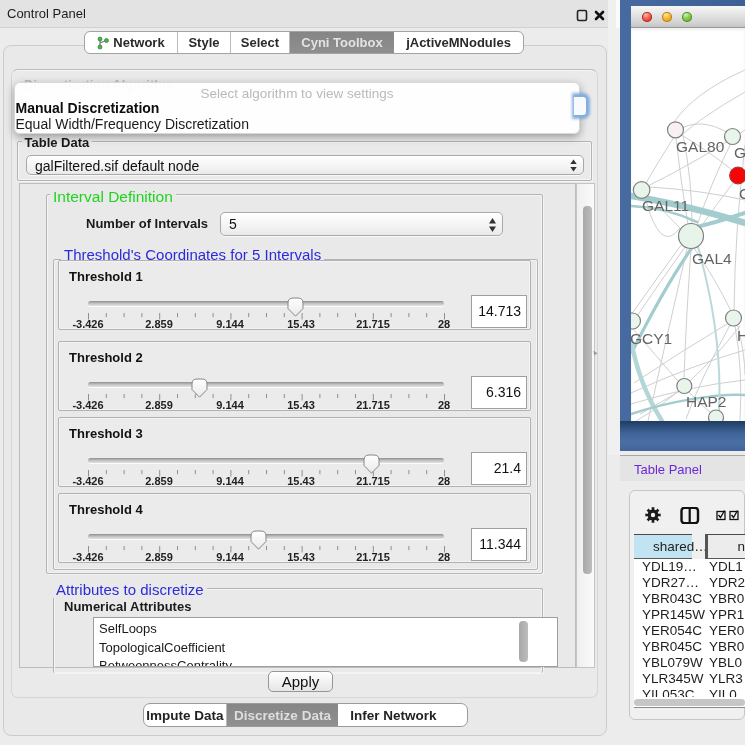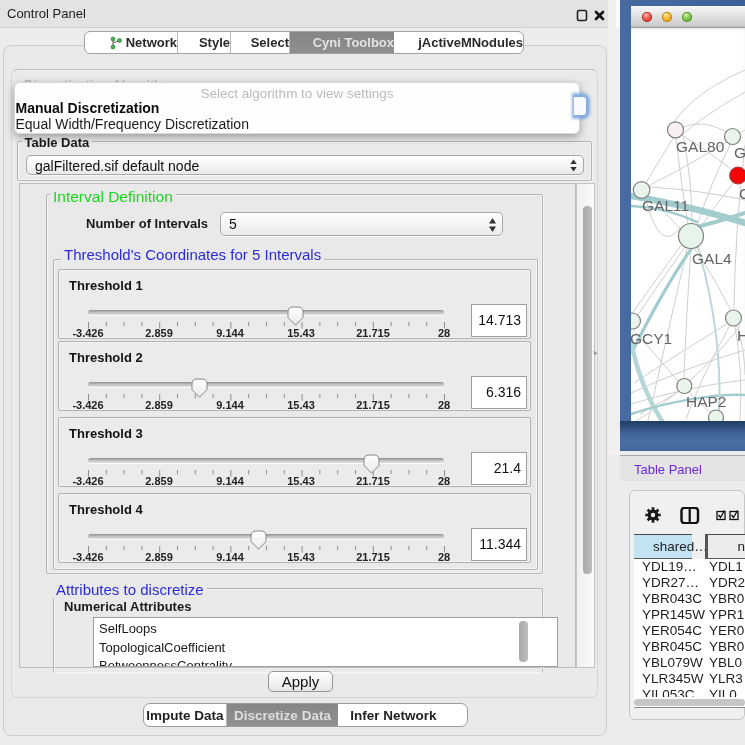--- a/index.html
+++ b/index.html
@@ -4,21 +4,21 @@
 <style>
 * { margin:0; padding:0; box-sizing:border-box; }
 html,body { width:745px; height:745px; }
 body { font-family:"Liberation Sans", sans-serif; background:#ececec; position:relative; overflow:hidden; }
 .abs { position:absolute; }
 
 #titlebar { left:0; top:0; width:616px; height:28px; background:#e3e3e3; border-bottom:1px solid #d2d2d2; }
 #titlebar .t { position:absolute; left:7px; top:6px; font-size:13px; color:#1c1c1c; }
 
 #tabbar { left:84px; top:31px; width:440px; height:23px; background:#fff; border:1px solid #a3a3a3; border-radius:6px; overflow:hidden; display:flex; }
-.tab { font-size:13px; font-weight:600; color:#2a2a2a; display:flex; align-items:center; justify-content:flex-end; border-right:1px solid #b9b9b9; }
+.tab { font-size:13px; font-weight:600; color:#2a2a2a; display:flex; align-items:center; justify-content:center; border-right:1px solid #b9b9b9; }
 .tab.sel { background:linear-gradient(#858585,#8f8f8f); color:#e3e3e3; border-right:none; }
 
 #outer { left:3px; top:45px; width:604px; height:691px; background:#e9e9e9; border:1px solid #cccccc; border-radius:8px; }
 #inner { left:11px; top:69px; width:587px; height:629px; background:#eaeaea; border:1px solid #d6d6d6; border-top-color:#bdbdbd; border-radius:7px; box-shadow:inset 0 1px 0 #f5f5f5; }
 
 .grp { position:absolute; border:1px solid #b4b4b4; border-radius:2px; box-shadow:inset 0 0 0 1px #f4f4f4, 1px 1px 0 #f4f4f4; }
 .gtitle { position:absolute; font-size:13px; font-weight:bold; color:#1a1a1a; background:transparent; }
 
 .combo { position:absolute; background:linear-gradient(#ffffff,#f1f1f1 70%,#e9e9e9); border:1px solid #a9a9a9; border-radius:5px; font-size:14px; color:#111; box-shadow:0 1px 0 rgba(255,255,255,.7); }
 .combo .ctext { position:absolute; left:8px; top:3px; }
@@ -115,21 +115,21 @@
   <div class="ctext">5</div>
   <svg class="arr" style="top:4px" width="9" height="16" viewBox="0 0 9 16">
       <path d="M4.5 1 L8 6.5 L1 6.5 Z" fill="#333"></path>
       <path d="M4.5 15 L8 9.5 L1 9.5 Z" fill="#333"></path>
     </svg>
 </div>
 
 <div class="grp" style="left:53px;top:259px;width:485px;height:311px"></div>
 <div class="gtitle" style="left:61px;top:246px;background:#e9e9e9;padding:0 3px;color:#2b2bdc;font-weight:normal;font-size:15px">Threshold's Coordinates for 5 Intervals</div>
 
-<div class="thr" style="top:269px">
+<div class="thr" style="top:260px">
   <div class="lbl">Threshold 1</div>
   <div class="track"></div>
   <svg class="ticks" width="357" height="5">
       <line x1="0.5" y1="0" x2="0.5" y2="6.5" stroke="#8f8f8f" stroke-width="1"></line>
       <line x1="18.3" y1="0" x2="18.3" y2="4.2" stroke="#8f8f8f" stroke-width="1"></line>
       <line x1="36.1" y1="0" x2="36.1" y2="4.2" stroke="#8f8f8f" stroke-width="1"></line>
       <line x1="53.900000000000006" y1="0" x2="53.900000000000006" y2="4.2" stroke="#8f8f8f" stroke-width="1"></line>
       <line x1="71.7" y1="0" x2="71.7" y2="6.5" stroke="#8f8f8f" stroke-width="1"></line>
       <line x1="89.5" y1="0" x2="89.5" y2="4.2" stroke="#8f8f8f" stroke-width="1"></line>
       <line x1="107.30000000000001" y1="0" x2="107.30000000000001" y2="4.2" stroke="#8f8f8f" stroke-width="1"></line>

